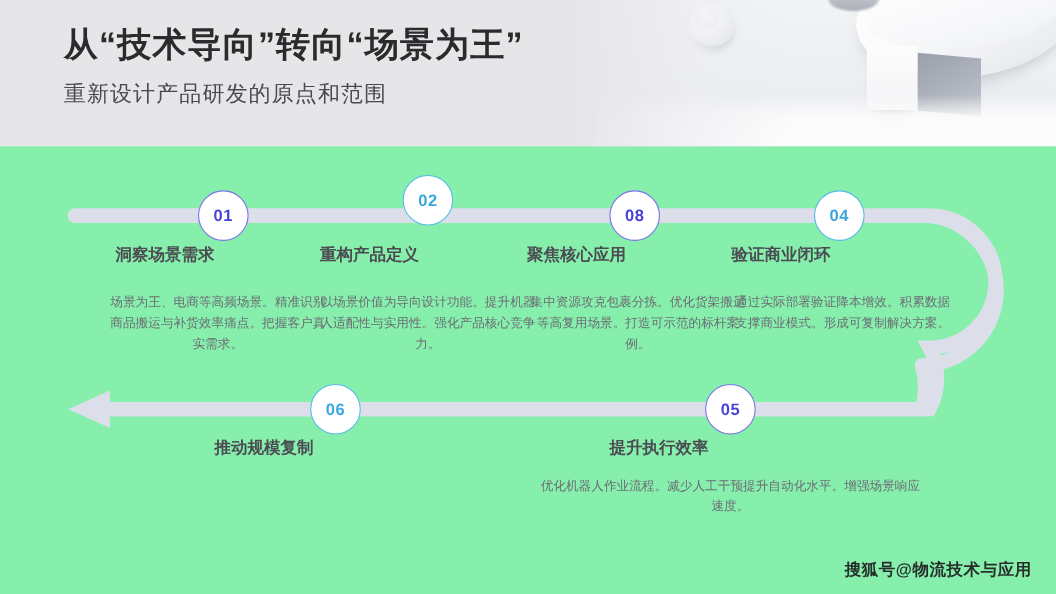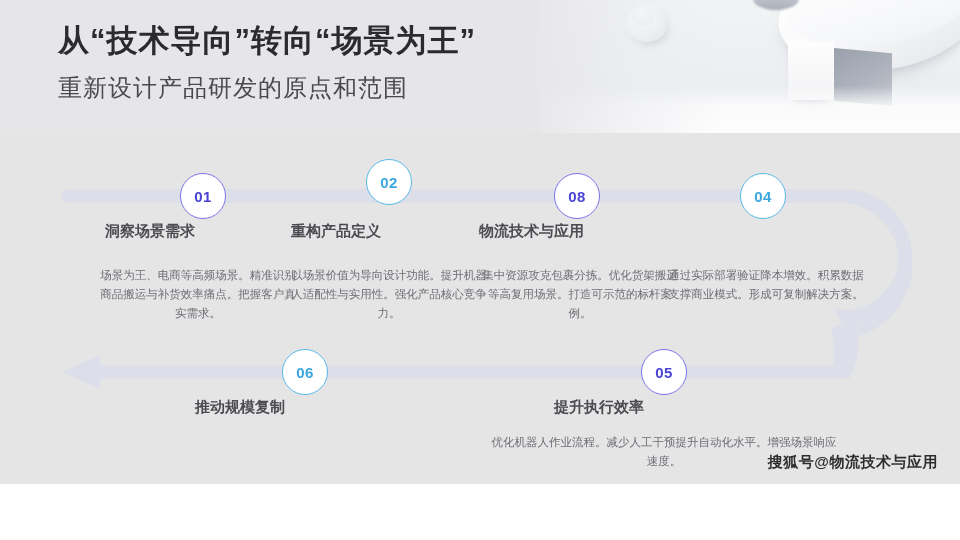--- a/index.html
+++ b/index.html
@@ -3,21 +3,21 @@
 <meta charset="utf-8">
 <title>Slide</title>
 <style>
   html,body{margin:0;padding:0;}
   body{
     width:960px;height:540px;overflow:hidden;
     background:#ffffff;
     font-family:"Liberation Sans","DejaVu Sans",sans-serif;
     -webkit-font-smoothing:antialiased;
   }
-  .slide{position:relative;width:960px;height:484px;background:#e5e5e5;overflow:hidden;}
+  .slide{position:relative;width:960px;height:540px;background:#86efac;overflow:hidden;}
 
   
   .header{
     position:absolute;left:0;top:0;width:960px;height:133px;
     background:#e6e6e8;
     overflow:hidden;
   }
   
   .header-photo{
     position:absolute;right:0;top:0;width:420px;height:133px;
@@ -70,21 +70,21 @@
     background:linear-gradient(90deg,#e6e6e8 0%,rgba(236,237,240,.55) 60%,rgba(240,241,244,0) 100%);
   }
 
   .title{
     position:absolute;left:58px;top:20px;
     font-size:31px;font-weight:bold;color:#2b2b2d;letter-spacing:1px;
     white-space:nowrap;
   }
   .subtitle{
     position:absolute;left:58px;top:72px;
-    font-size:24px;color:#4a4a4e;letter-spacing:1px;white-space:nowrap;
+    font-size:20px;color:#4a4a4e;letter-spacing:1px;white-space:nowrap;
   }
 
   
   .track-svg{position:absolute;left:0;top:133px;width:960px;height:407px;}
 
   
   .node{position:absolute;width:46px;height:46px;}
   .node-circle{
     width:46px;height:46px;border-radius:50%;
     background:#ffffff;
@@ -148,26 +148,27 @@
 
   <div class="node" style="left:366px;top:159px;">
     <div class="node-circle cyan">02</div>
   </div>
   <div class="step-title" style="left:291px;top:222px;width:196px;">重构产品定义</div>
   <div class="step-body" style="left:291px;top:266px;width:196px;">以场景价值为导向设计功能。提升机器人适配性与实用性。强化产品核心竞争力。</div>
 
   <div class="node" style="left:554px;top:173px;">
     <div class="node-circle purple">08</div>
   </div>
-  <div class="step-title" style="left:479px;top:222px;width:196px;">物流技术与应用</div>
+  <div class="step-title" style="left:479px;top:222px;width:196px;">聚焦核心应用</div>
   <div class="step-body" style="left:482px;top:266px;width:196px;">集中资源攻克包裹分拣。优化货架搬运等高复用场景。打造可示范的标杆案例。</div>
 
   <div class="node" style="left:740px;top:173px;">
     <div class="node-circle cyan">04</div>
   </div>
+  <div class="step-title" style="left:665px;top:222px;width:196px;">验证商业闭环</div>
   <div class="step-body" style="left:668px;top:266px;width:196px;">通过实际部署验证降本增效。积累数据支撑商业模式。形成可复制解决方案。</div>
 
   <div class="node" style="left:641px;top:349px;">
     <div class="node-circle purple">05</div>
   </div>
   <div class="step-title" style="left:554px;top:398px;width:220px;">提升执行效率</div>
   <div class="step-body" style="left:489px;top:433px;width:350px;">优化机器人作业流程。减少人工干预提升自动化水平。增强场景响应速度。</div>
 
   <div class="node" style="left:282px;top:349px;">
     <div class="node-circle cyan">06</div>

